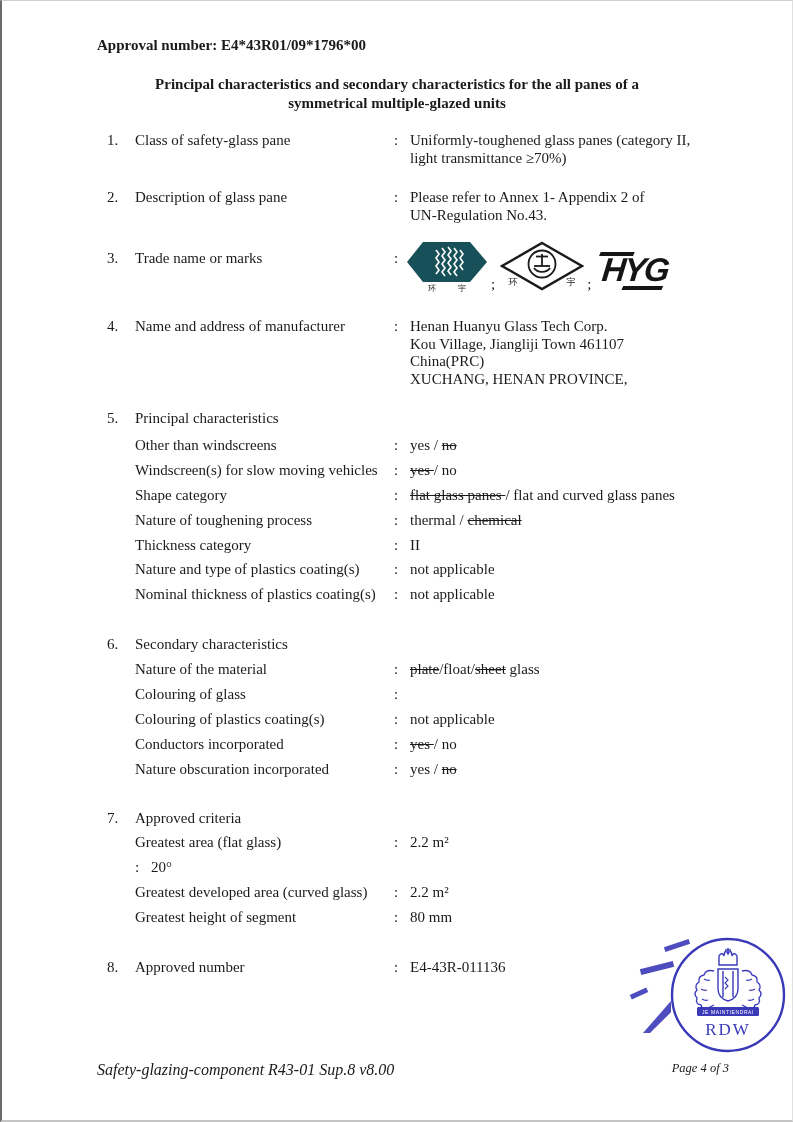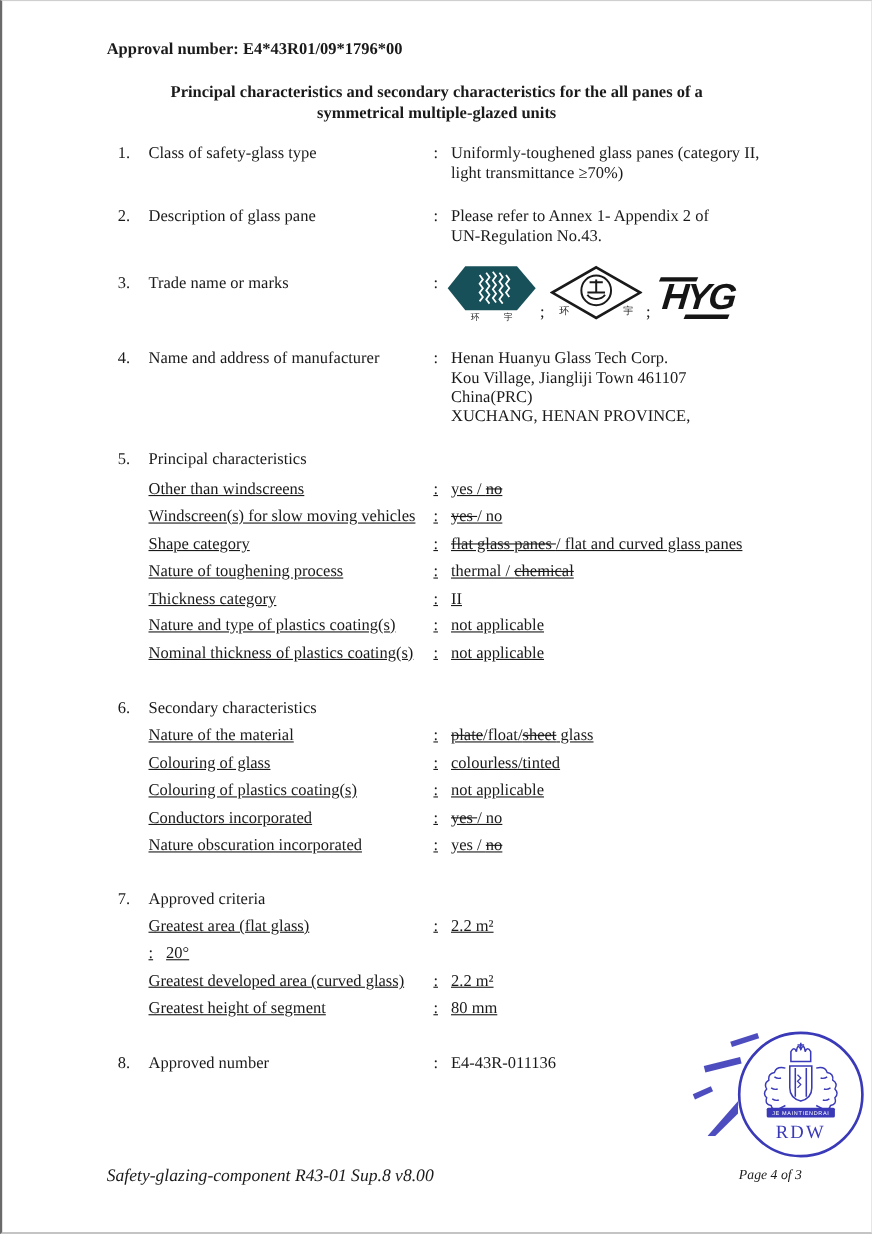--- a/index.html
+++ b/index.html
@@ -14,21 +14,21 @@
     border-right:1px solid #e0e0e0;
     border-left:2px solid #6a6a6a;
     box-sizing:border-box;
     overflow:hidden;
   }
   .abs{position:absolute;}
   .approval{left:95px;top:36px;font-weight:bold;font-size:15px;}
   .title{left:0;top:74px;width:100%;text-align:center;font-weight:bold;font-size:15px;line-height:19px;}
 
   .row{position:absolute;left:105px;width:660px;display:flex;font-size:15px;line-height:17.5px;}
-  .subrow{position:absolute;left:133px;width:632px;display:flex;font-size:15px;line-height:17.5px;text-decoration:underline;}
+  .subrow{position:absolute;left:133px;width:632px;display:flex;font-size:15px;line-height:17.5px;}
   .num{width:28px;flex:none;}
   .label{width:259px;flex:none;white-space:nowrap;}
   .colon{width:16px;flex:none;}
   .value{flex:1;}
   .struck{text-decoration:line-through;}
 
   .logos{left:404px;top:240px;display:flex;align-items:flex-end;}
   .logo-col{display:flex;flex-direction:column;align-items:center;}
   .logo-caption{font-size:8px;line-height:9px;letter-spacing:10px;padding-left:10px;color:#222;margin-top:1px;text-align:center;}
   .logo-sep{font-size:15px;margin:0 5px 0 3px;}
@@ -55,21 +55,21 @@
 
   <div class="abs approval">Approval number: E4*43R01/09*1796*00</div>
 
   <div class="abs title">
     <div>Principal characteristics and secondary characteristics for the all panes of a</div>
     <div>symmetrical multiple-glazed units</div>
   </div>
 
   <div class="row" style="top:131px">
     <span class="num">1.</span>
-    <span class="label">Class of safety-glass type</span>
+    <span class="label">Class of safety-glass pane</span>
     <span class="colon">:</span>
     <span class="value">
       <div>Uniformly-toughened glass panes (category II,</div>
       <div>light transmittance ≥70%)</div>
     </span>
   </div>
 
   <div class="row" style="top:188px">
     <span class="num">2.</span>
     <span class="label">Description of glass pane</span>
@@ -180,21 +180,20 @@
     <span class="label">Secondary characteristics</span>
   </div>
   <div class="subrow" style="top:660px">
     <span class="label">Nature of the material</span>
     <span class="colon">:</span>
     <span class="value"><span class="struck">plate</span><span>/float/</span><span class="struck">sheet</span><span> glass</span></span>
   </div>
   <div class="subrow" style="top:685px">
     <span class="label">Colouring of glass</span>
     <span class="colon">:</span>
-    <span class="value"><span>colourless/tinted</span></span>
   </div>
   <div class="subrow" style="top:710px">
     <span class="label">Colouring of plastics coating(s)</span>
     <span class="colon">:</span>
     <span class="value"><span>not applicable</span></span>
   </div>
   <div class="subrow" style="top:735px">
     <span class="label">Conductors incorporated</span>
     <span class="colon">:</span>
     <span class="value"><span class="struck">yes </span><span>/ no</span></span>

